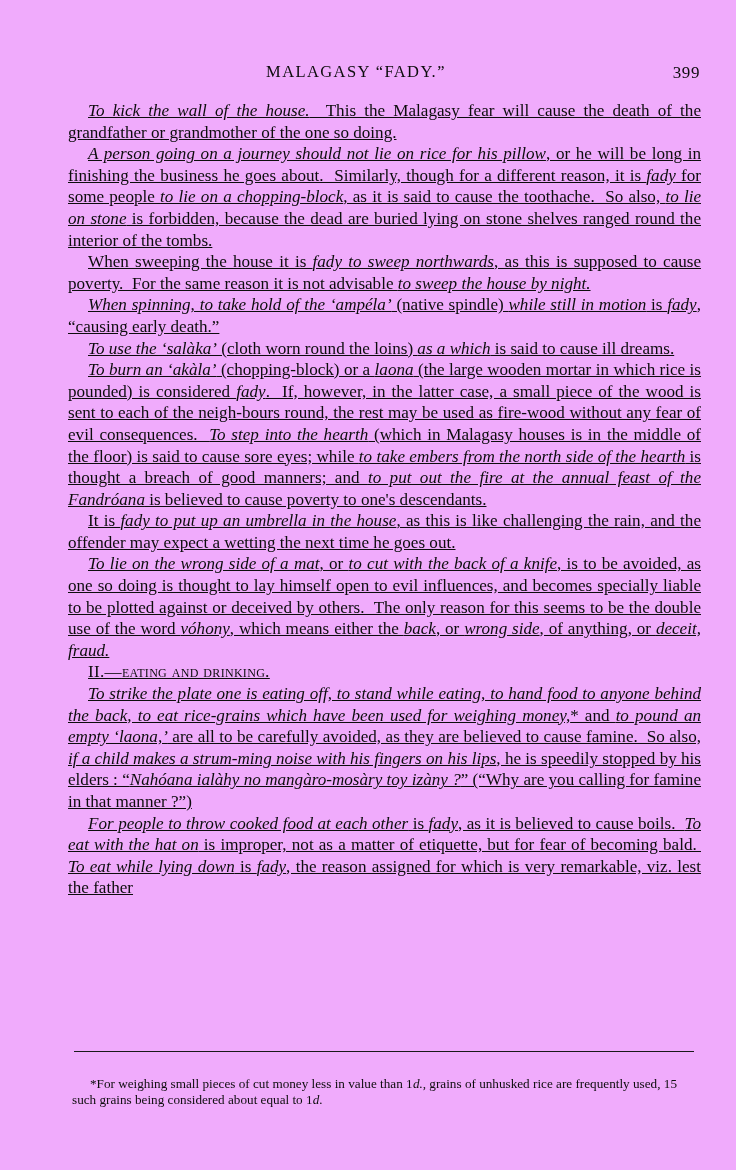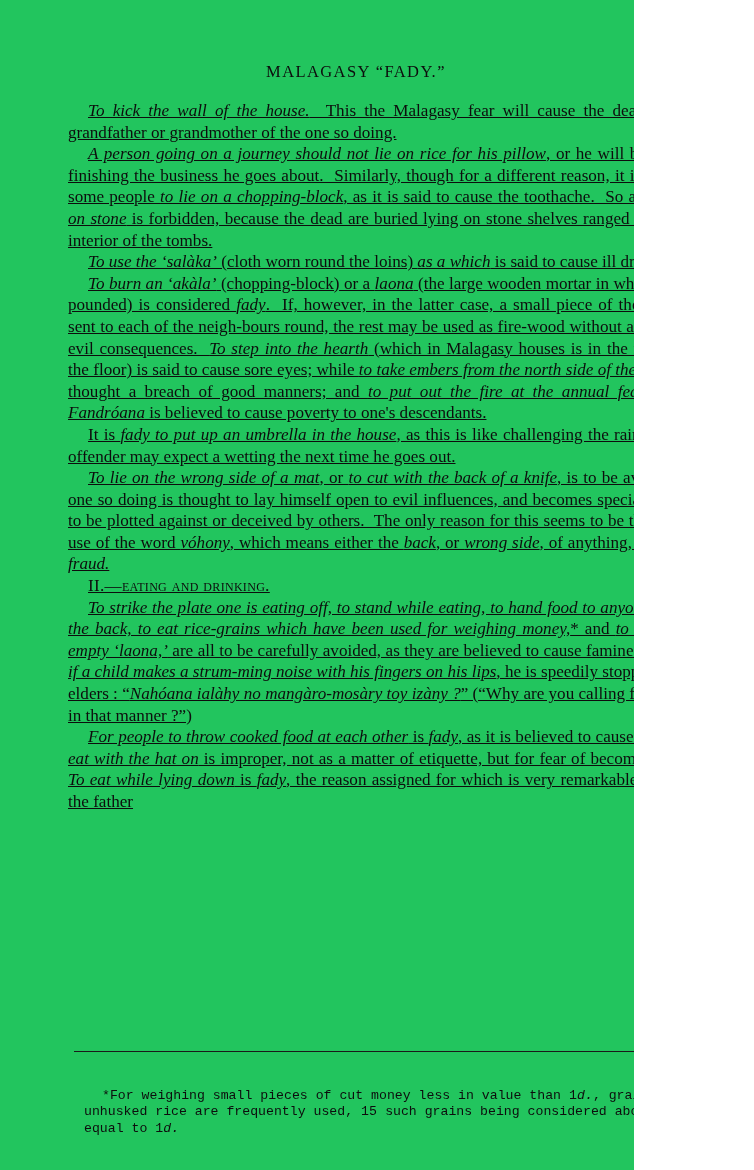--- a/index.html
+++ b/index.html
@@ -2,23 +2,23 @@
 <html><head>
 <meta charset="utf-8">
 <style>
   html, body {
     margin: 0;
     padding: 0;
     background: #ffffff;
   }
   .page {
     position: relative;
-    width: 634px;
+    width: 736px;
     height: 1170px;
-    background: #22c55e;
+    background: #f0abfc;
     overflow: hidden;
     font-family: "Liberation Serif", "DejaVu Serif", serif;
     color: #0d0d0d;
   }
 
   
   .runhead {
     position: absolute;
     top: 62px;
     left: 68px;
@@ -90,43 +90,44 @@
     height: 0;
     border-top: 1.6px solid #1a1a1a;
   }
   .footnote {
     position: absolute;
     left: 68px;
     top: 1072px;
     width: 640px;
   }
   .footnote p {
-    margin: 16px;
+    margin: 4px;
     font-size: 13.2px;
     line-height: 16.4px;
     text-align: left;
     text-indent: 18px;
-    font-family: Liberation Mono, monospace;
   }
   .ofig { letter-spacing: 0.2px; }
 </style>
 </head>
 <body>
 
 <div class="page">
 
   <div class="runhead">
     <div class="runhead-title">MALAGASY “FADY.”</div>
     <div class="runhead-folio">399</div>
   </div>
 
   <div class="textblock">
     <div>
         <p class="para"><i>To kick the wall of the house.</i>&nbsp; This the Malagasy fear will cause the death of the grandfather or grandmother of the one so doing.</p>
         <p class="para"><i>A person going on a journey should not lie on rice for his pillow</i>, or he will be long in finishing the business he goes about.&nbsp; Similarly, though for a different reason, it is <i>fady</i> for some people <i>to lie on a chopping-block</i>, as it is said to cause the toothache.&nbsp; So also, <i>to lie on stone</i> is forbidden, because the dead are buried lying on stone shelves ranged round the interior of the tombs.</p>
+        <p class="para">When sweeping the house it is <i>fady to sweep northwards</i>, as this is supposed to cause poverty.&nbsp; For the same reason it is not advisable <i>to sweep the house by night.</i></p>
+        <p class="para"><i>When spinning, to take hold of the ‘ampéla’</i> (native spindle) <i>while still in motion</i> is <i>fady</i>, “causing early death.”</p>
         <p class="para"><i>To use the ‘salàka’</i> (cloth worn round the loins) <i>as a which</i> is said to cause ill dreams.</p>
         <p class="para"><i>To burn an ‘akàla’</i> (chopping-block) or a <i>laona</i> (the large wooden mortar in which rice is pounded) is considered <i>fady</i>.&nbsp; If, however, in the latter case, a small piece of the wood is sent to each of the neigh-bours round, the rest may be used as fire-wood without any fear of evil consequences.&nbsp; <i>To step into the hearth</i> (which in Malagasy houses is in the middle of the floor) is said to cause sore eyes; while <i>to take embers from the north side of the hearth</i> is thought a breach of good manners; and <i>to put out the fire at the annual feast of the Fandróana</i> is believed to cause poverty to one's descendants.</p>
         <p class="para">It is <i>fady to put up an umbrella in the house</i>, as this is like challenging the rain, and the offender may expect a wetting the next time he goes out.</p>
         <p class="para"><i>To lie on the wrong side of a mat</i>, or <i>to cut with the back of a knife</i>, is to be avoided, as one so doing is thought to lay himself open to evil influences, and becomes specially liable to be plotted against or deceived by others.&nbsp; The only reason for this seems to be the double use of the word <i>vóhony</i>, which means either the <i>back</i>, or <i>wrong side</i>, of anything, or <i>deceit, fraud.</i></p>
       </div>
     <div>
         <p class="section-heading"><span>II.—</span><span class="sc">Eating and Drinking.</span></p>
       </div>
     <div>
         <p class="para"><i>To strike the plate one is eating off, to stand while eating, to hand food to anyone behind the back, to eat rice-grains which have been used for weighing money,</i>* and <i>to pound an empty ‘laona,’</i> are all to be carefully avoided, as they are believed to cause famine.&nbsp; So also, <i>if a child makes a strum-ming noise with his fingers on his lips</i>, he is speedily stopped by his elders : “<i>Nahóana ialàhy no mangàro-mosàry toy izàny ?</i>” (“Why are you calling for famine in that manner ?”)</p>

